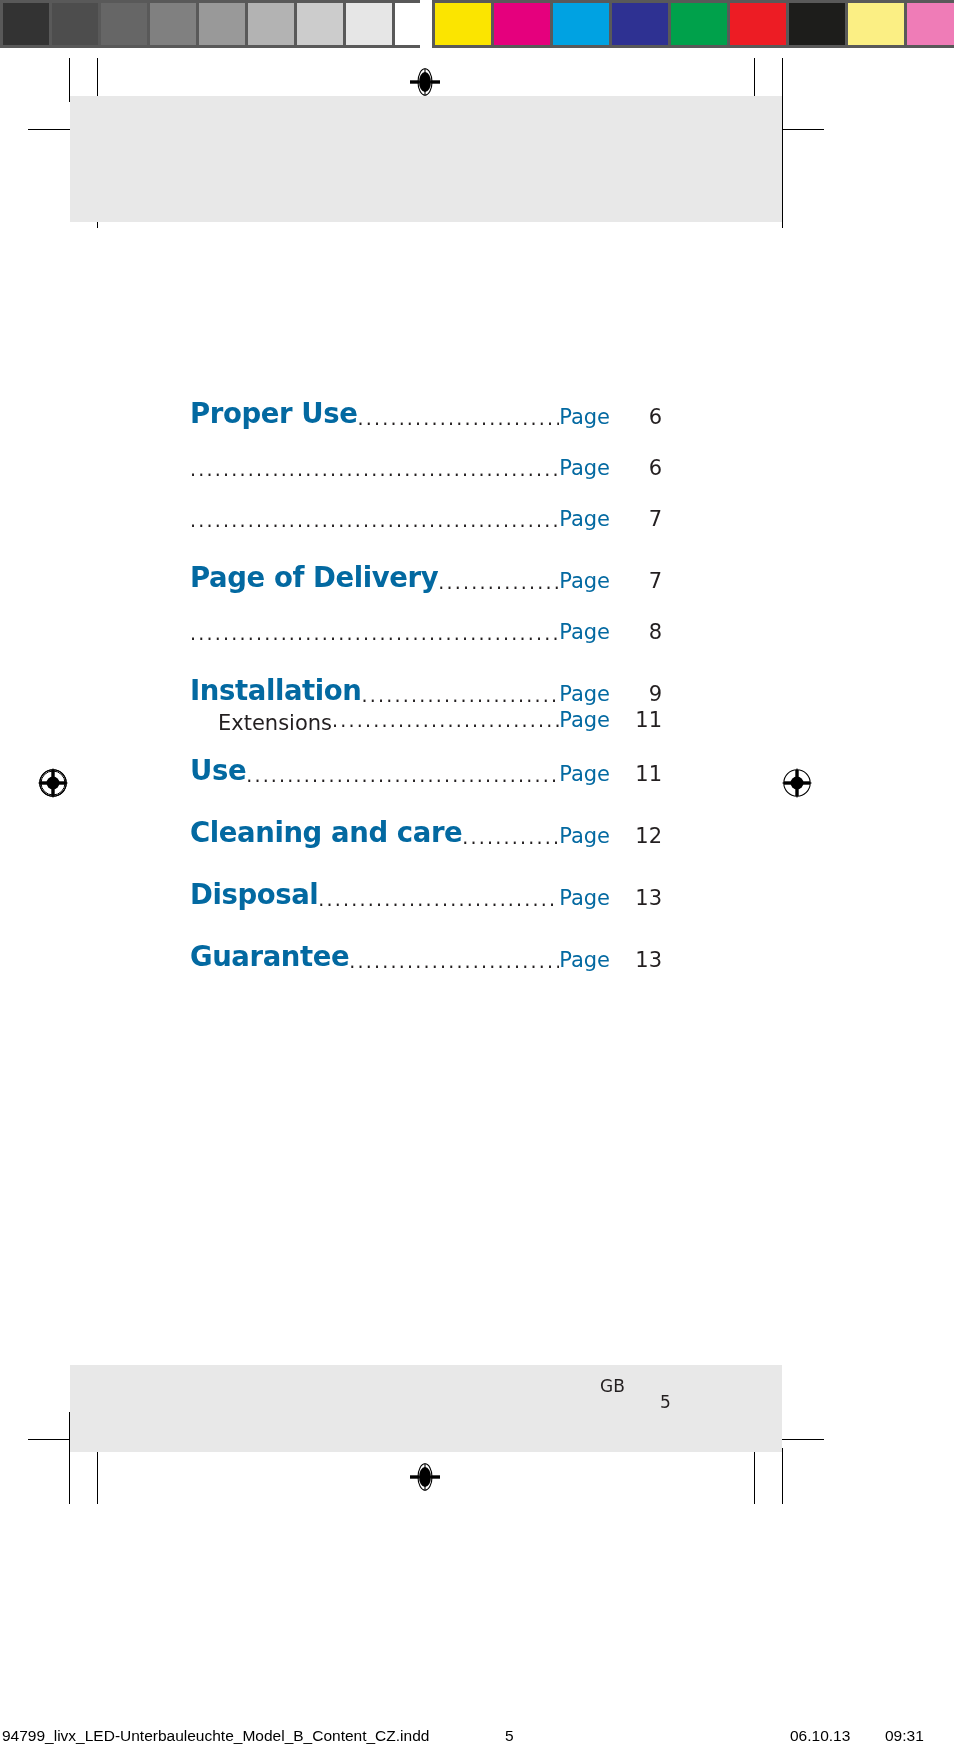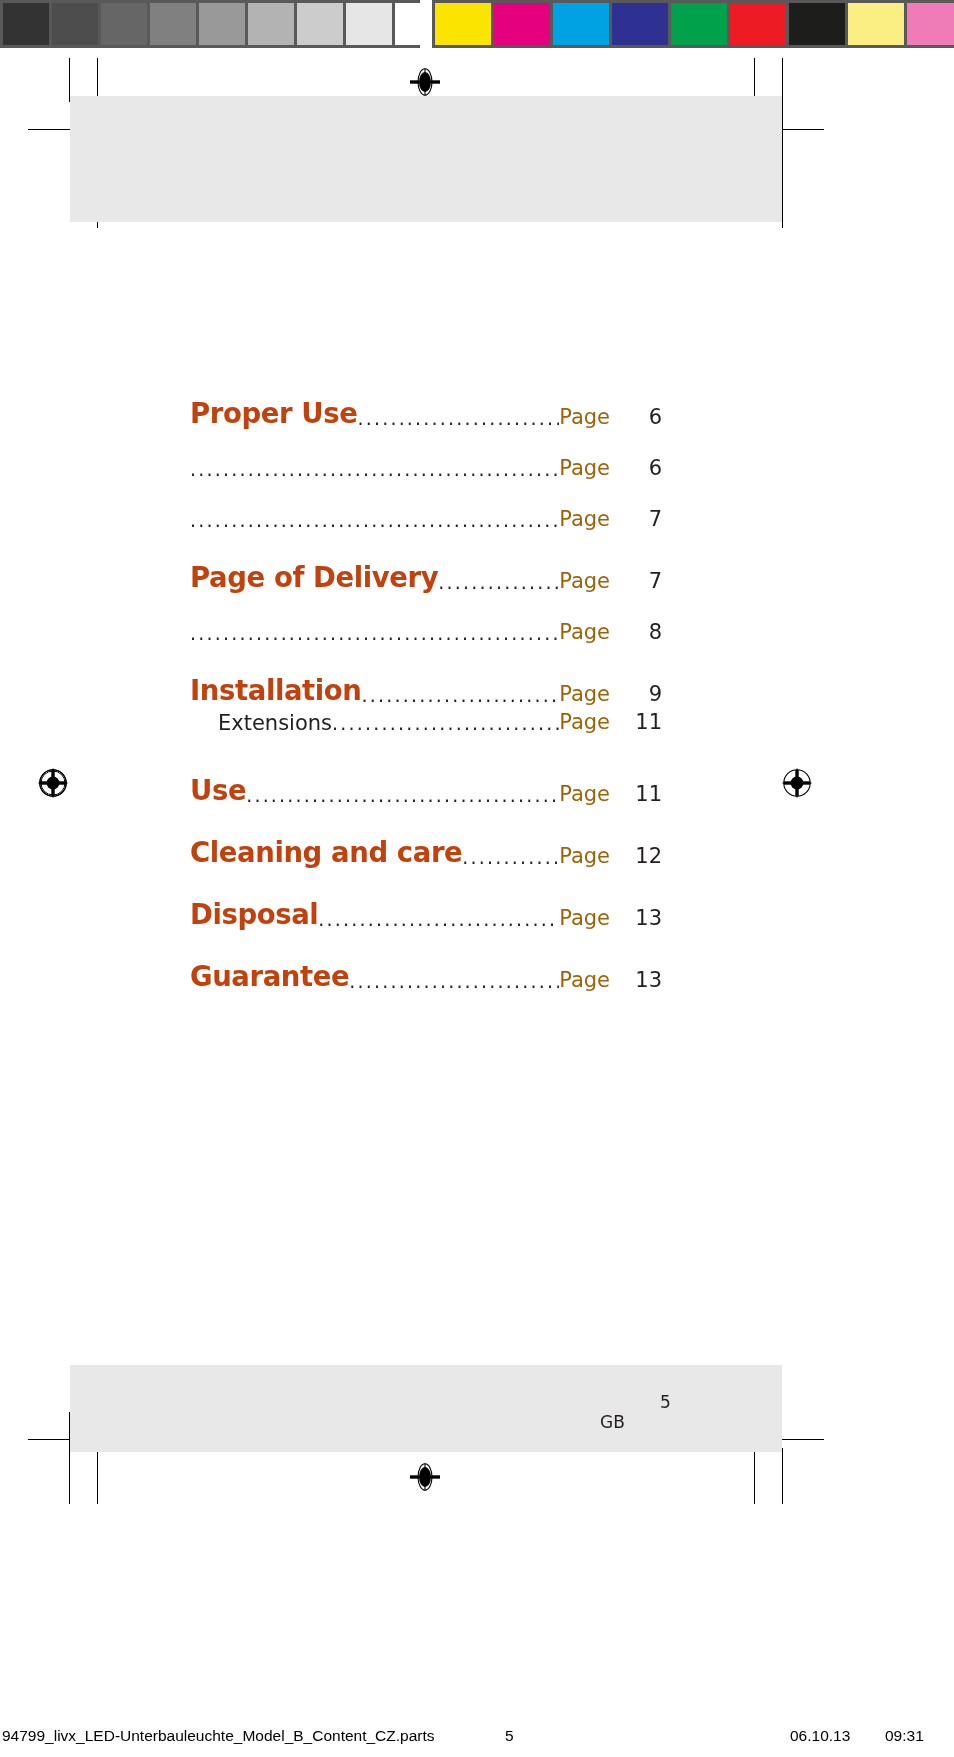--- a/index.html
+++ b/index.html
@@ -71,29 +71,29 @@
     top: 398px;
     width: 472px;
   }
   .toc-entry {
     display: flex;
     align-items: flex-end;
     width: 100%;
     margin-bottom: 30px;
   }
   .toc-entry.tight { margin-bottom: 4px; }
-  .toc-entry.sub   { margin-bottom: 40px; }
+  .toc-entry.sub   { margin-bottom: 20px; align-items: center; }
 
   .toc-title {
     font-family: "DejaVu Sans", sans-serif;
     font-weight: bold;
     font-size: 27.5px;
     line-height: 1.16;
     letter-spacing: -0.4px;
-    color: #c2410c;
+    color: #0369a1;
     white-space: pre-line;
     flex: 0 0 auto;
   }
   .toc-entry.sub .toc-title {
     font-weight: normal;
     font-size: 21px;
     letter-spacing: 0px;
     padding-left: 28px;
     color: #231f20;
   }
@@ -111,41 +111,41 @@
     bottom: 2px;
     min-width: 8px;
   }
 
   .toc-pagelabel {
     flex: 0 0 auto;
     font-family: "DejaVu Sans", sans-serif;
     font-weight: normal;
     font-size: 21px;
     line-height: 1;
-    color: #a16207;
+    color: #0369a1;
     position: relative;
     bottom: 2px;
   }
   .toc-pagenum {
     flex: 0 0 52px;
     text-align: right;
     font-family: "DejaVu Sans", sans-serif;
     font-weight: normal;
     font-size: 21px;
     line-height: 1;
     color: #231f20;
     position: relative;
     bottom: 2px;
   }
 
   
   .footer-lang {
     position: absolute;
     left: 600px;
-    top: 1412px;
+    top: 1376px;
     font-family: "DejaVu Sans", sans-serif;
     font-size: 17px;
     color: #231f20;
   }
   .footer-page {
     position: absolute;
     left: 660px;
     top: 1392px;
     font-family: "DejaVu Sans", sans-serif;
     font-size: 17px;
@@ -324,17 +324,17 @@
       <div class="leader">....................................................................</div>
       <div class="toc-pagelabel">Page</div>
       <div class="toc-pagenum">13</div>
     </div>
   </div>
 
 <div class="footer-lang">GB</div>
 <div class="footer-page">5</div>
 
 <div class="slug">
-  <span class="slug-file">94799_livx_LED-Unterbauleuchte_Model_B_Content_CZ.parts</span>
+  <span class="slug-file">94799_livx_LED-Unterbauleuchte_Model_B_Content_CZ.indd</span>
   <span class="slug-num">5</span>
   <span class="slug-date">06.10.13</span>
   <span class="slug-time">09:31</span>
 </div>
 
 </body></html>

